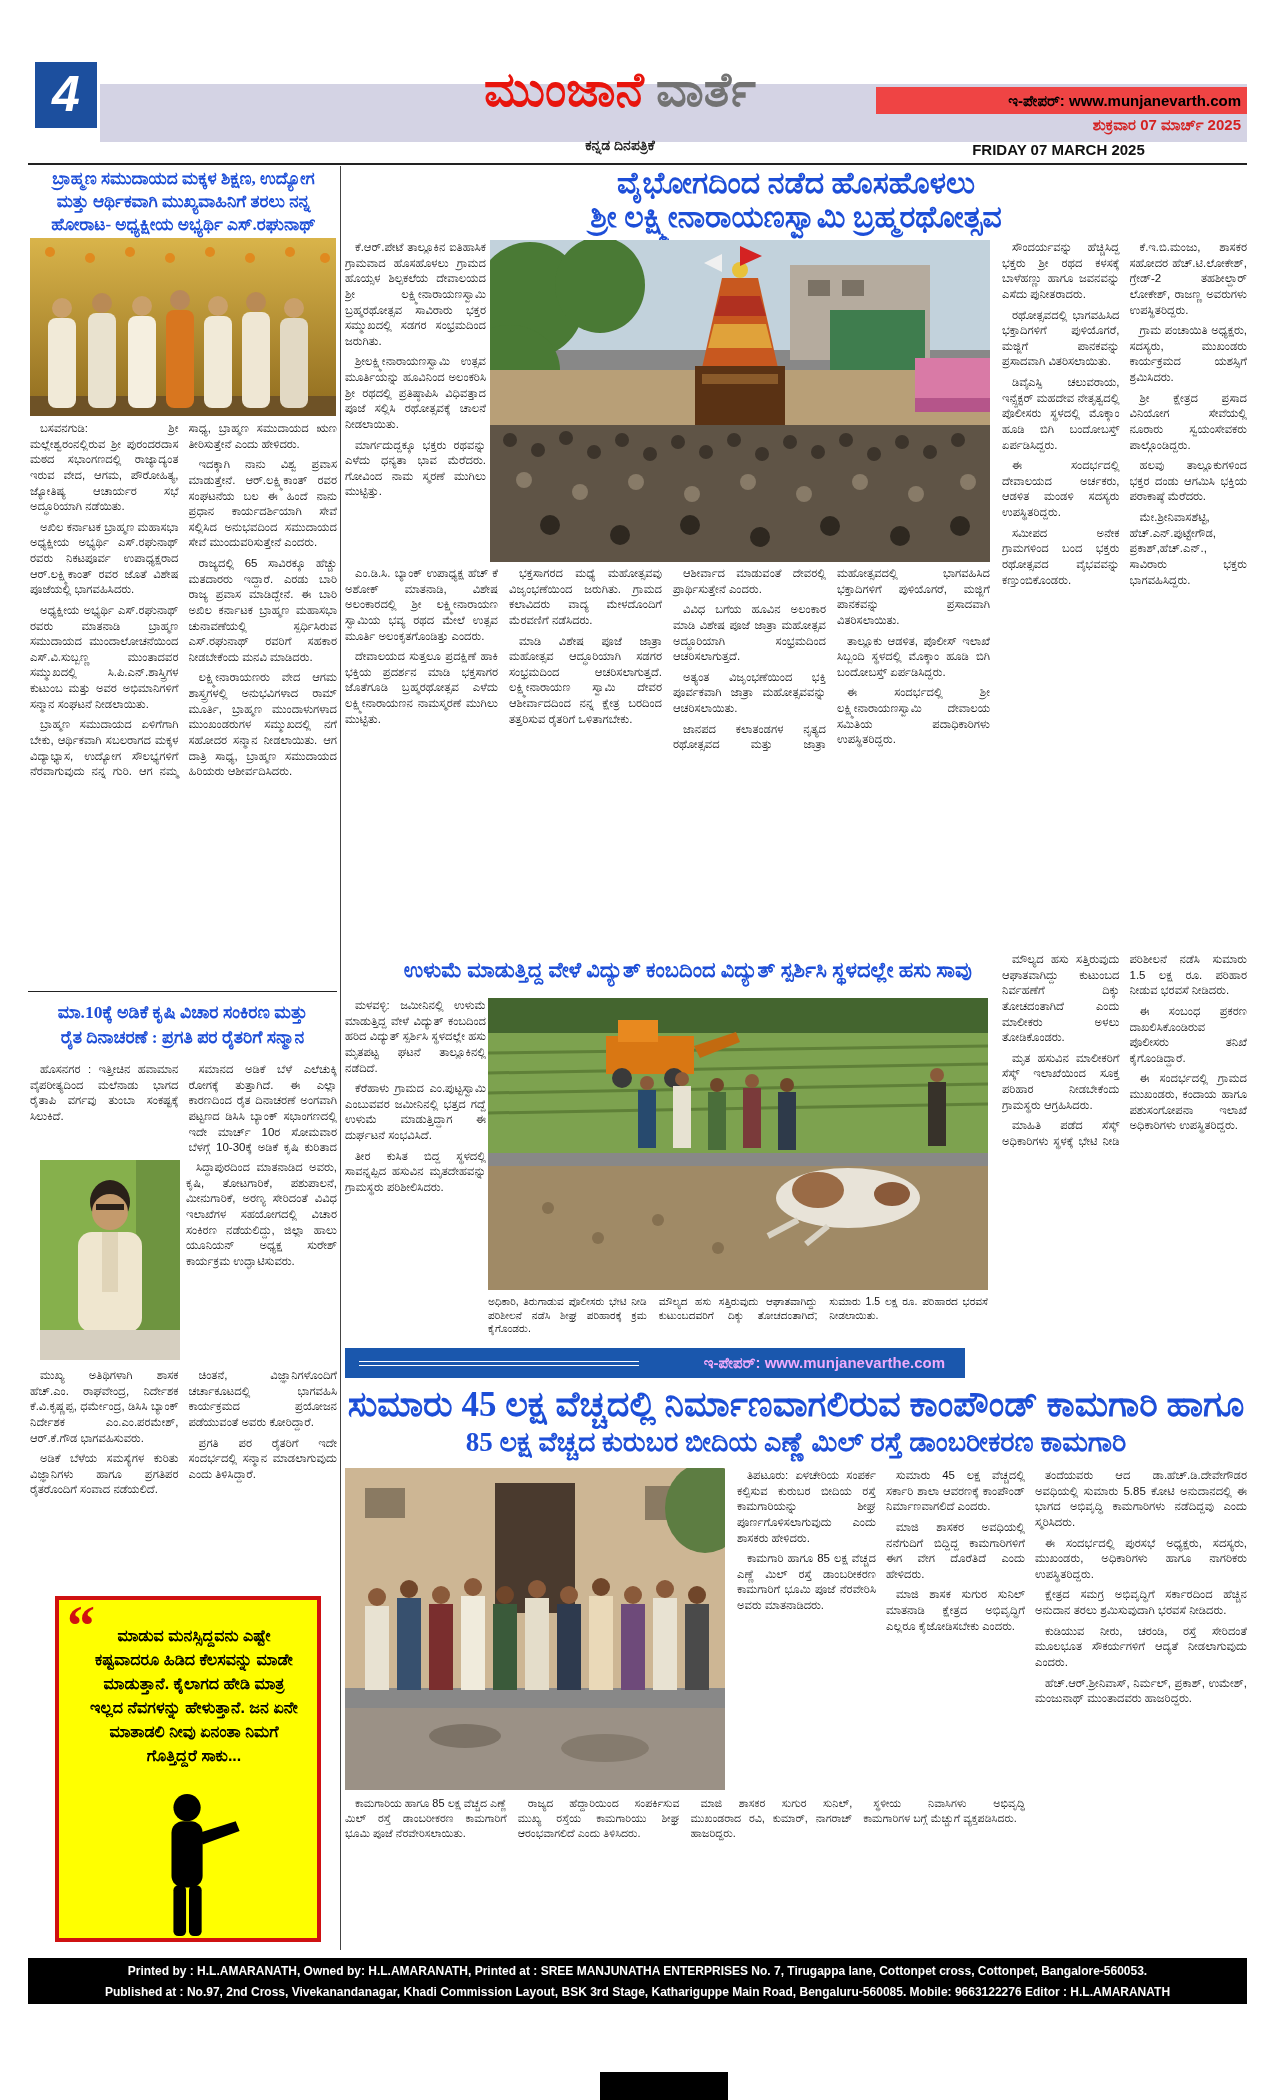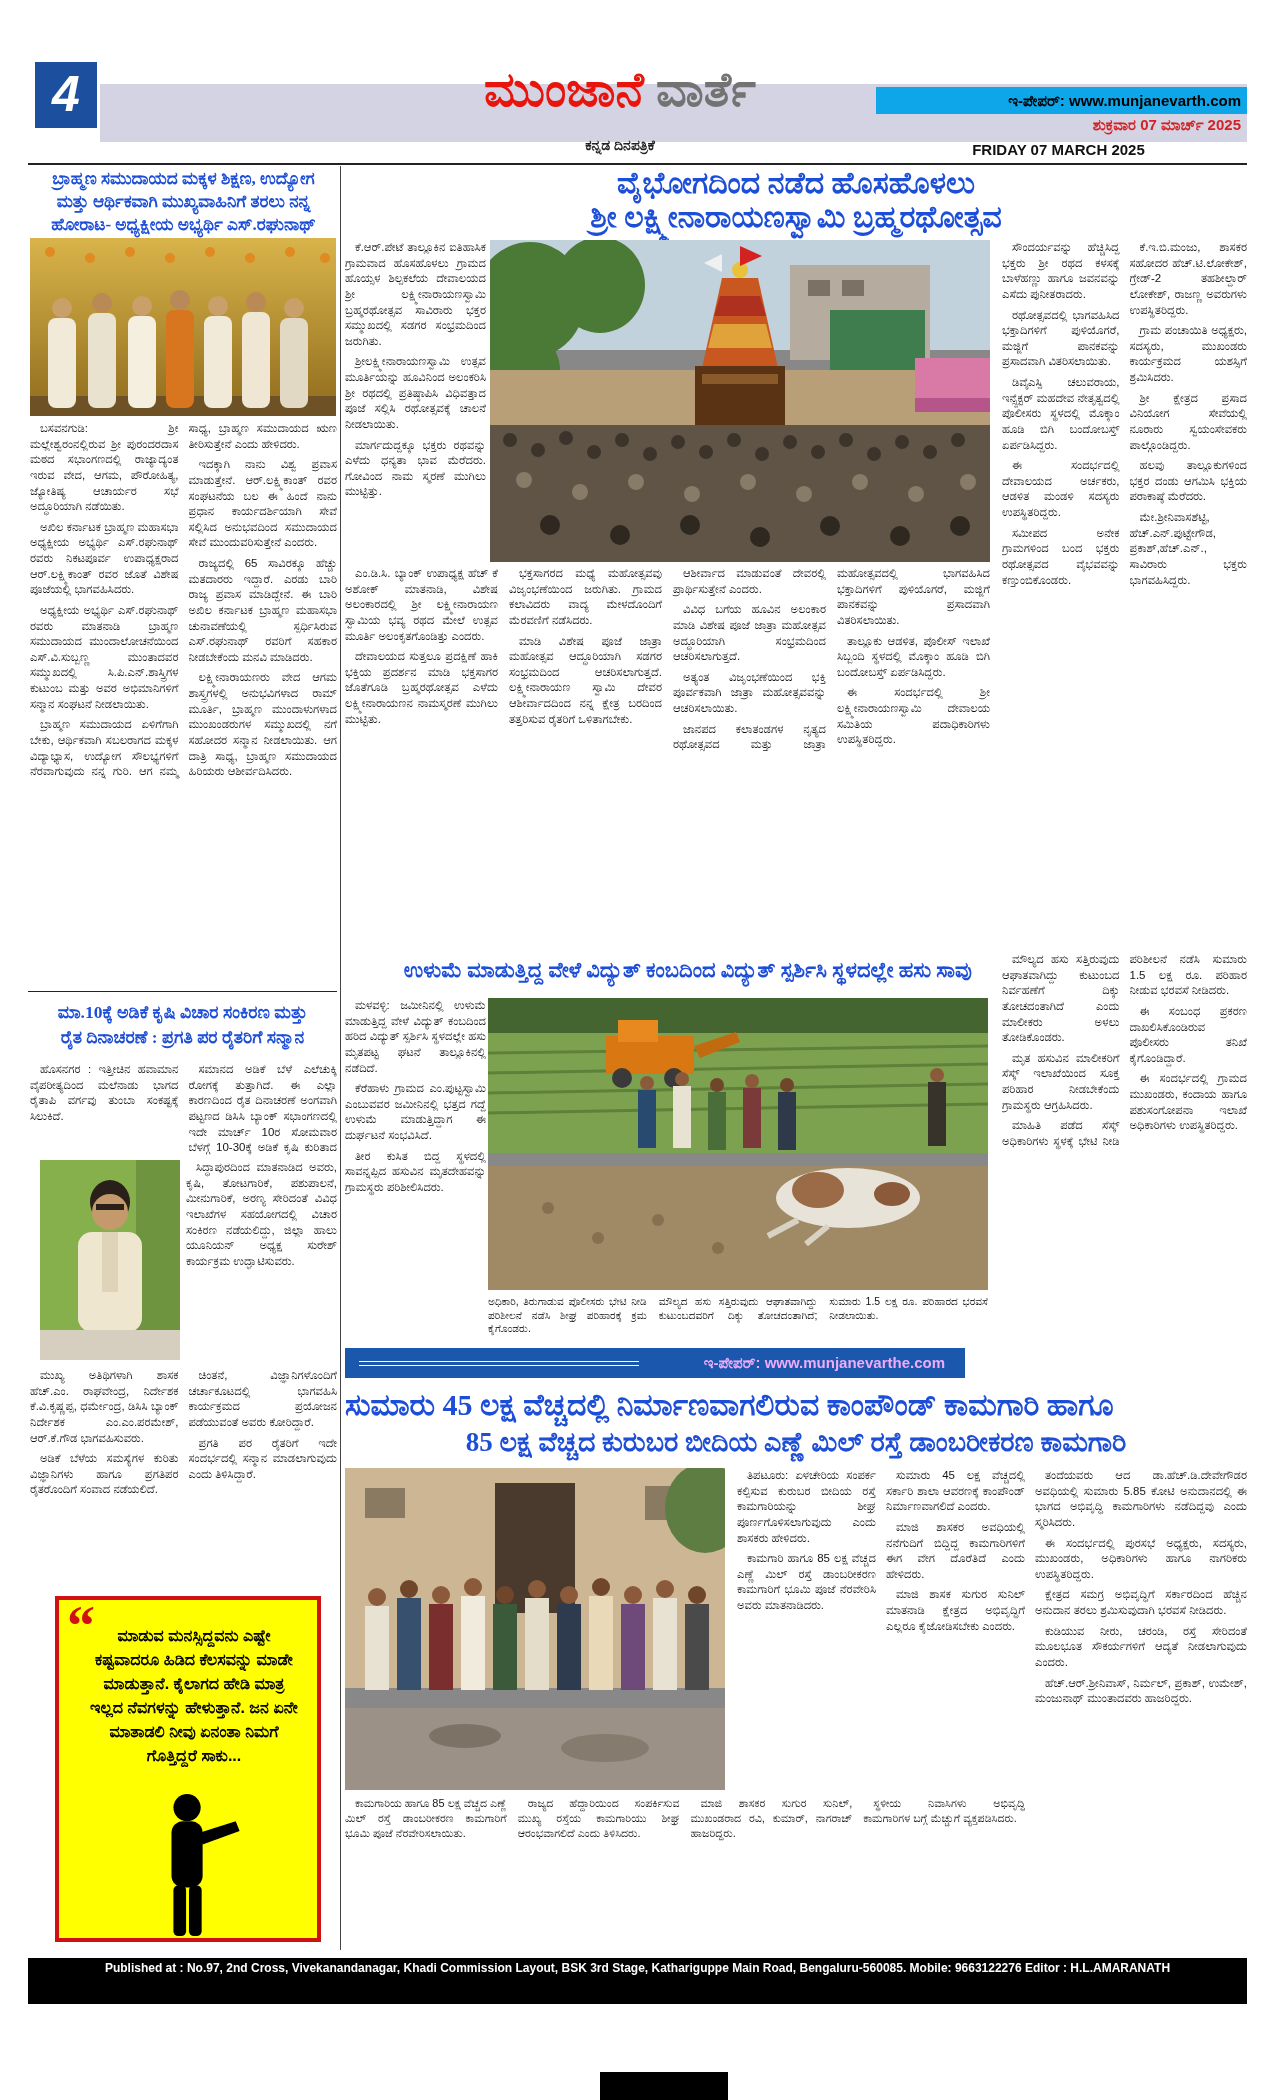--- a/index.html
+++ b/index.html
@@ -32,21 +32,21 @@
   <div class="abs" style="left:100px;top:84px;width:1147px;height:58px;background:#d4d3e4;"></div>
 
   <div class="abs" style="left:360px;top:64px;width:520px;text-align:center;font-family:'Liberation Serif',serif;
               font-size:48px;font-weight:bold;line-height:1.1;">
     <span style="color:#e8150d;">ಮುಂಜಾನೆ</span>
     <span style="color:#737373;">ವಾರ್ತೆ</span>
   </div>
 
   <div class="abs" style="left:360px;top:137px;width:520px;text-align:center;font-size:14px;font-weight:bold;color:#222;">ಕನ್ನಡ ದಿನಪತ್ರಿಕೆ</div>
 
-  <div class="abs" style="left:876px;top:87px;width:371px;height:27px;background:#0ea5e9;">
+  <div class="abs" style="left:876px;top:87px;width:371px;height:27px;background:#ef4444;">
     <div style="text-align:right;font-size:15px;font-weight:bold;line-height:27px;padding-right:6px;color:#000;">ಇ-ಪೇಪರ್: www.munjanevarth.com</div>
   </div>
 
   <div class="abs" style="left:876px;top:116px;width:365px;text-align:right;font-size:15px;font-weight:bold;color:#d42222;">ಶುಕ್ರವಾರ 07 ಮಾರ್ಚ್ 2025</div>
 
   <div class="abs" style="left:876px;top:141px;width:365px;text-align:center;font-size:15px;font-weight:bold;color:#111;">FRIDAY 07 MARCH 2025</div>
 
   <div class="abs rule-h" style="left:28px;top:163px;width:1219px;height:2px;"></div>
 
   <div class="abs rule-v" style="left:340px;top:166px;width:1px;height:1784px;background:#444;"></div>
@@ -355,21 +355,21 @@
       </svg>
     </div>
   </div>
 
   <div class="abs" style="left:345px;top:1348px;width:620px;height:30px;background:#1a57ad;">
     <div style="position:absolute;left:14px;top:13px;width:280px;height:1px;background:#ffffff;"></div>
     <div style="position:absolute;left:14px;top:17px;width:280px;height:1px;background:#ffffff;"></div>
     <div style="position:absolute;right:20px;top:0;line-height:30px;color:#f0abfc;font-size:15px;font-weight:bold;">ಇ-ಪೇಪರ್: www.munjanevarthe.com</div>
   </div>
 
-  <div class="abs hl" style="left:345px;top:1386px;width:902px;font-size:30px;line-height:37px;">ಸುಮಾರು 45 ಲಕ್ಷ ವೆಚ್ಚದಲ್ಲಿ ನಿರ್ಮಾಣವಾಗಲಿರುವ ಕಾಂಪೌಂಡ್ ಕಾಮಗಾರಿ ಹಾಗೂ</div>
+  <div class="abs hl" style="left:345px;top:1386px;width:902px;text-align:center;font-size:35px;line-height:37px;">ಸುಮಾರು 45 ಲಕ್ಷ ವೆಚ್ಚದಲ್ಲಿ ನಿರ್ಮಾಣವಾಗಲಿರುವ ಕಾಂಪೌಂಡ್ ಕಾಮಗಾರಿ ಹಾಗೂ</div>
   <div class="abs hl" style="left:345px;top:1424px;width:902px;text-align:center;font-size:27px;line-height:37px;">85 ಲಕ್ಷ ವೆಚ್ಚದ ಕುರುಬರ ಬೀದಿಯ ಎಣ್ಣೆ ಮಿಲ್ ರಸ್ತೆ ಡಾಂಬರೀಕರಣ ಕಾಮಗಾರಿ</div>
 
   <div class="photo" style="left:345px;top:1468px;width:380px;height:322px;">
     <svg viewBox="0 0 380 322" preserveAspectRatio="none">
       <rect width="380" height="220" fill="#cdb694"></rect>
       <rect x="20" y="20" width="40" height="30" fill="#8a7a62"></rect>
       <rect x="300" y="18" width="46" height="34" fill="#8a7a62"></rect>
       <rect x="150" y="15" width="80" height="130" fill="#4a3a2e"></rect>
       <ellipse cx="360" cy="40" rx="40" ry="45" fill="#5d7d42"></ellipse>
       <g>
@@ -441,18 +441,19 @@
     </div>
 
   <div class="abs body-text cols-4" style="left:345px;top:1796px;width:680px;height:154px;font-size:11px;">
       <p>ಕಾಮಗಾರಿಯ ಹಾಗೂ 85 ಲಕ್ಷ ವೆಚ್ಚದ ಎಣ್ಣೆ ಮಿಲ್ ರಸ್ತೆ ಡಾಂಬರೀಕರಣ ಕಾಮಗಾರಿಗೆ ಭೂಮಿ ಪೂಜೆ ನೆರವೇರಿಸಲಾಯಿತು.</p>
       <p>ರಾಜ್ಯದ ಹೆದ್ದಾರಿಯಿಂದ ಸಂಪರ್ಕಿಸುವ ಮುಖ್ಯ ರಸ್ತೆಯ ಕಾಮಗಾರಿಯು ಶೀಘ್ರ ಆರಂಭವಾಗಲಿದೆ ಎಂದು ತಿಳಿಸಿದರು.</p>
       <p>ಮಾಜಿ ಶಾಸಕರ ಸುಗುರ ಸುನಿಲ್, ಮುಖಂಡರಾದ ರವಿ, ಕುಮಾರ್, ನಾಗರಾಜ್ ಹಾಜರಿದ್ದರು.</p>
       <p>ಸ್ಥಳೀಯ ನಿವಾಸಿಗಳು ಅಭಿವೃದ್ಧಿ ಕಾಮಗಾರಿಗಳ ಬಗ್ಗೆ ಮೆಚ್ಚುಗೆ ವ್ಯಕ್ತಪಡಿಸಿದರು.</p>
     </div>
 
   <div class="abs" style="left:28px;top:1958px;width:1219px;height:46px;background:#000;color:#fff;text-align:center;">
+    <div style="font-size:12px;font-weight:bold;line-height:22px;padding-top:2px;">Printed by : H.L.AMARANATH, Owned by: H.L.AMARANATH, Printed at : SREE MANJUNATHA ENTERPRISES No. 7, Tirugappa lane, Cottonpet cross, Cottonpet, Bangalore-560053.</div>
     <div style="font-size:12px;font-weight:bold;line-height:20px;">Published at : No.97, 2nd Cross, Vivekanandanagar, Khadi Commission Layout, BSK 3rd Stage, Kathariguppe Main Road, Bengaluru-560085. Mobile: 9663122276 Editor : H.L.AMARANATH</div>
   </div>
 
   <div class="abs" style="left:600px;top:2072px;width:128px;height:28px;background:#000;"></div>
 
 </div>
 
 </body></html>

